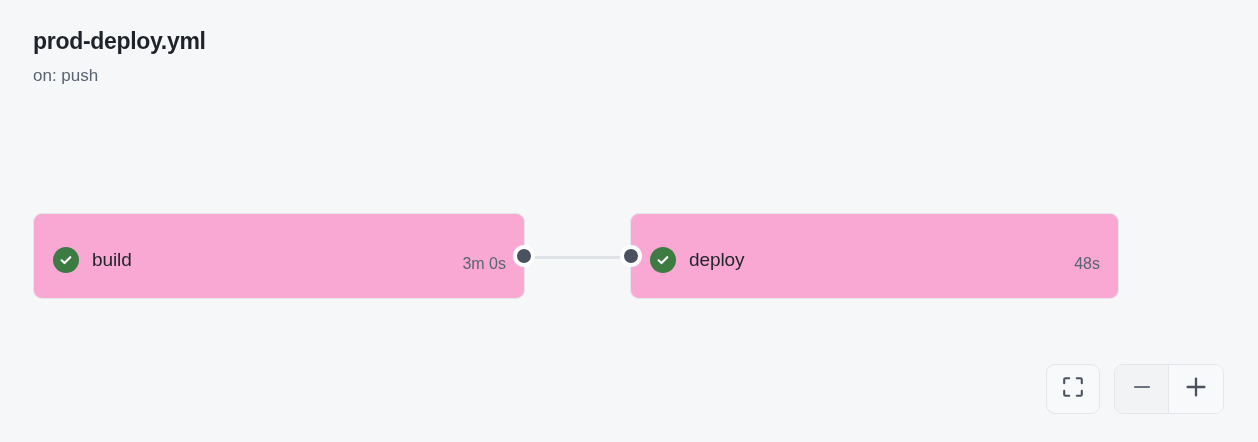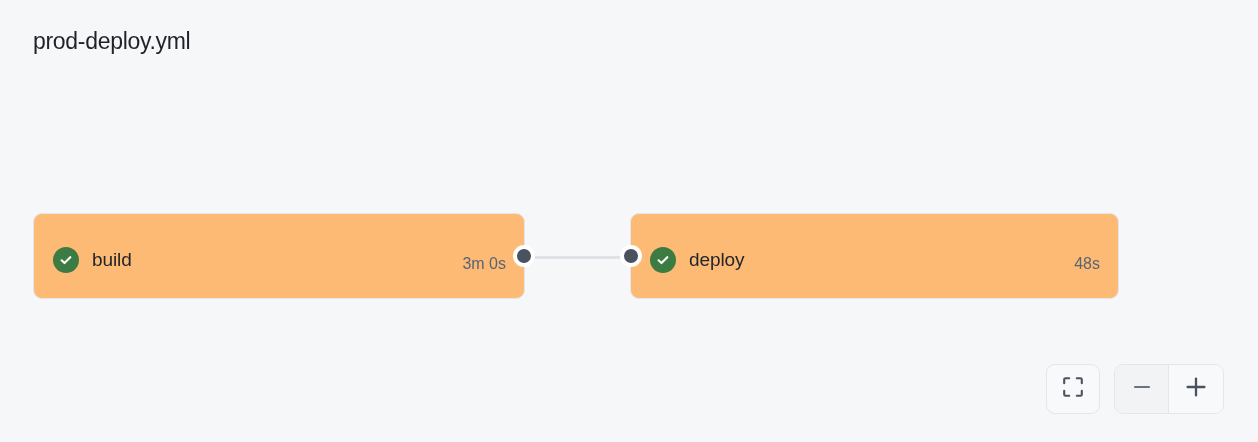--- a/index.html
+++ b/index.html
@@ -17,21 +17,21 @@
   }
 
   
   #header {
     position: absolute;
     left: 33px;
     top: 26px;
   }
   #workflow-title {
     font-size: 23px;
-    font-weight: normal;
+    font-weight: bold;
     color: #1f2329;
     letter-spacing: -0.3px;
     line-height: 30px;
   }
   #workflow-trigger {
     font-size: 17px;
     font-weight: normal;
     color: #5a6472;
     line-height: 24px;
     margin-top: 8px;
@@ -42,21 +42,21 @@
     position: absolute;
     left: 0;
     top: 0;
     width: 1258px;
     height: 442px;
   }
 
   .node {
     position: absolute;
     box-sizing: border-box;
-    background: #fdba74;
+    background: #f9a8d4;
     border: 1px solid #e3e6ea;
     border-radius: 9px;
     display: flex;
     align-items: center;
     padding: 8px 18px 0 19px;
   }
   .node-main {
     display: flex;
     align-items: center;
     flex: 1 1 auto;
@@ -154,20 +154,21 @@
   }
   .seg.zoom-out { background: #f1f3f5; border-right: 1px solid #e3e6ea; }
   .seg.zoom-in  { background: #f8f9fa; }
   .ctrl-icon { display: block; }
 </style>
 </head>
 <body>
 
 <div id="header">
   <div id="workflow-title">prod-deploy.yml</div>
+  <div id="workflow-trigger">on: push</div>
 </div>
 
 <div id="graph">
 
   <div id="edge-line"></div>
 
   <div class="node" id="node-build" style="left:33px; top:213px; width:492px; height:86px;">
     <div class="node-main">
       <span class="status-icon">
         <svg width="16" height="16" viewBox="0 0 16 16" aria-hidden="true">

